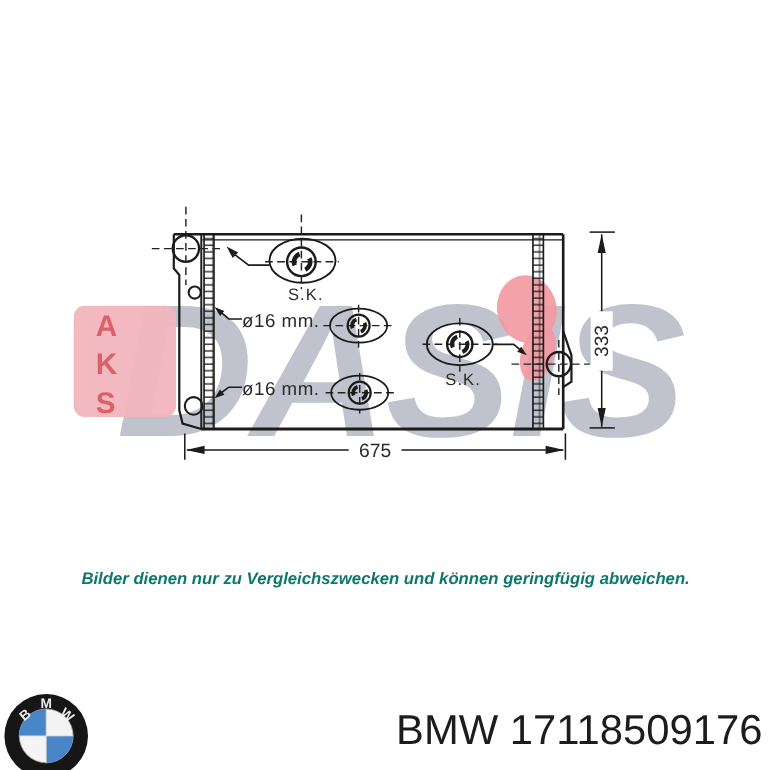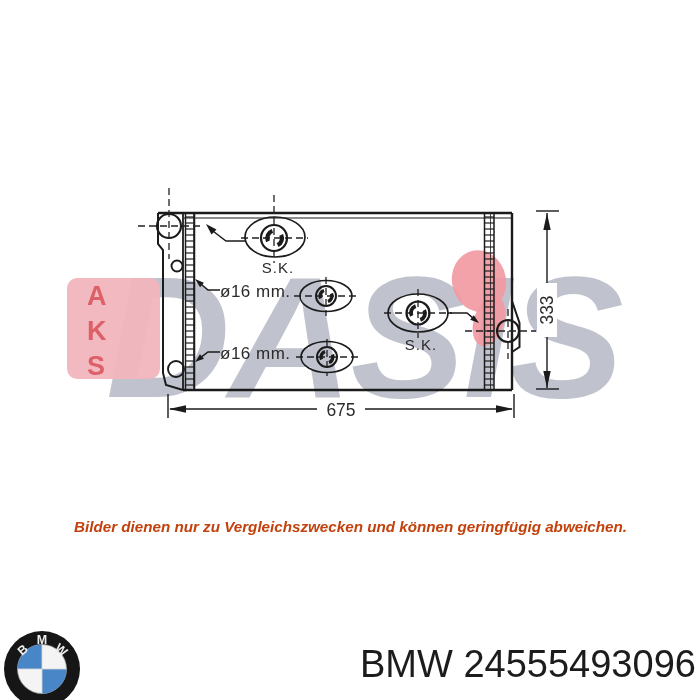--- a/index.html
+++ b/index.html
@@ -27,21 +27,21 @@
   }
   .blob{position:absolute;background:#f29aa3;border-radius:50%;opacity:.92;}
   .blob1{left:452px;top:250px;width:54px;height:62px;transform:rotate(-12deg);}
   .blob2{left:474px;top:295px;width:30px;height:52px;transform:rotate(18deg);}
   
   .drawing{z-index:2;}
   .drawing text{fill:#2b2b2b;font-family:"Liberation Sans",sans-serif;}
   
   .disclaimer{
     position:absolute;z-index:3;left:74px;top:519px;line-height:1;white-space:nowrap;
-    font-size:15.2px;font-weight:bold;font-style:italic;color:#c2410c;
+    font-size:15.2px;font-weight:bold;font-style:italic;color:#0f766e;
   }
   
   .bmw-logo{position:absolute;z-index:3;left:2px;top:629px;}
   .part-number{
     position:absolute;z-index:3;left:360px;top:645px;line-height:1;
     font-size:38px;color:#1c1c1c;white-space:nowrap;
   }
 </style>
 </head>
 <body>
@@ -181,15 +181,15 @@
     <circle cx="40" cy="40" r="24.5" fill="#f4f4f4" stroke="#9a9a9a" stroke-width="0.8"></circle>
     <path d="M40,40 L40,15.5 A24.5,24.5 0 0 0 15.5,40 Z" fill="#4886c8"></path>
     <path d="M40,40 L40,64.5 A24.5,24.5 0 0 0 64.5,40 Z" fill="#4886c8"></path>
     <path d="M40,15.5 V64.5 M15.5,40 H64.5" stroke="#d8d8d8" stroke-width="0.8" fill="none"></path>
     <g fill="#ececec" font-family="Liberation Sans, sans-serif" font-size="12.5" font-weight="bold" text-anchor="middle">
       <text x="21" y="25" transform="rotate(-40 21 21)">B</text>
       <text x="40" y="14.5">M</text>
       <text x="59" y="25" transform="rotate(40 59 21)">W</text>
     </g>
   </svg>
-  <div class="part-number">BMW 24555493096</div>
+  <div class="part-number">BMW 17118509176</div>
 
 </div>
 
 </body></html>

